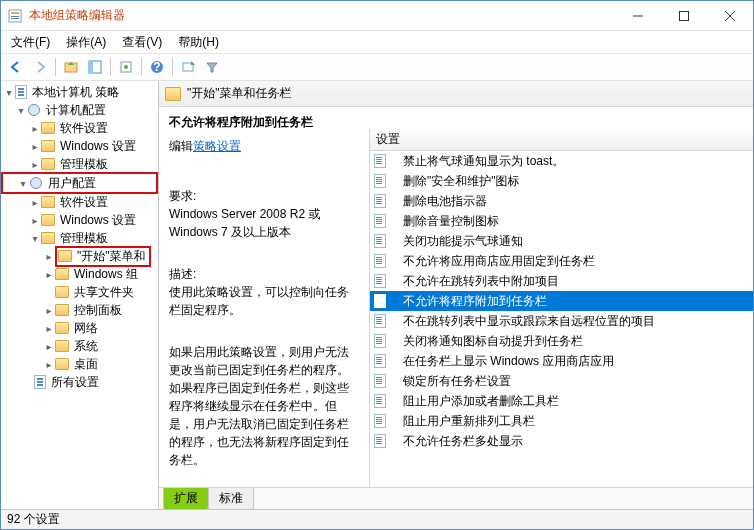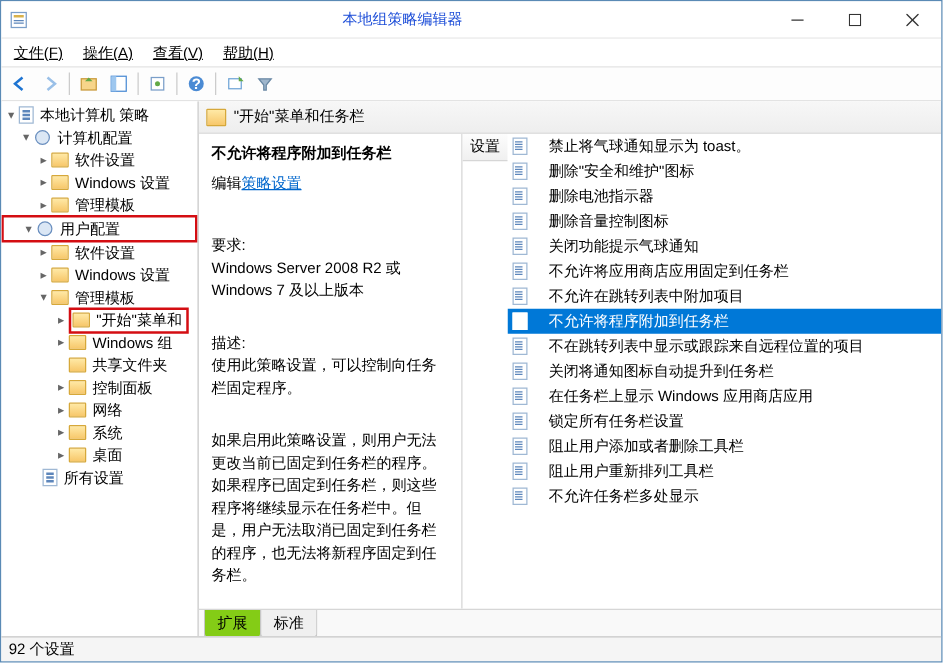--- a/index.html
+++ b/index.html
@@ -1,25 +1,25 @@
 <!DOCTYPE html>
 <html><head>
 <meta charset="utf-8">
 <style>
 * { box-sizing: border-box; margin: 0; padding: 0; font-family: "Microsoft YaHei", "Segoe UI", sans-serif; font-size: 12px; }
 body { width: 754px; height: 530px; background: #fff; display: flex; flex-direction: column; border: 1px solid #5a8ab5; overflow: hidden; }
 
 .titlebar { height: 30px; display: flex; align-items: center; padding: 0 0 0 6px; background: #fff; border-bottom: 1px solid #e5e5e5; }
 .titlebar .app-icon { width: 16px; height: 16px; margin-right: 6px; }
-.titlebar .title { flex: 1; color: #1d4ed8; text-align: center; }
+.titlebar .title { flex: 1; color: #c2410c; }
 .titlebar .win-btns { display: flex; }
 .titlebar .win-btn { width: 46px; height: 30px; display: flex; align-items: center; justify-content: center; color: #333; }
 
 .menubar { height: 22px; display: flex; align-items: center; padding: 0 2px; background: #fff; }
-.menubar .menu-item { padding: 2px 8px; cursor: default; text-decoration: underline; }
+.menubar .menu-item { padding: 2px 8px; cursor: default; }
 
 .toolbar { height: 28px; display: flex; align-items: center; padding: 0 4px; background: #fdfdfd; border-top: 1px solid #e3e3e3; border-bottom: 1px solid #e3e3e3; gap: 2px; }
 .toolbar .tbtn { width: 22px; height: 22px; display: flex; align-items: center; justify-content: center; }
 .toolbar .sep { width: 1px; height: 18px; background: #ccc; margin: 0 2px; }
 
 .workspace { flex: 1; display: flex; overflow: hidden; }
 
 .tree { width: 158px; border-right: 1px solid #c7c7c7; overflow: auto; padding: 2px 0; background: #fff; }
 .tree ul { list-style: none; }
 .tree li { white-space: nowrap; }
@@ -38,21 +38,21 @@
 
 .detail { flex: 1; display: flex; flex-direction: column; overflow: hidden; }
 .detail-header { height: 26px; background: linear-gradient(#f7f7f7,#eeeeee); border-bottom: 1px solid #d6d6d6; display:flex; align-items:center; padding: 0 6px; gap:6px; }
 .detail-header .folder-big { width:16px; height:14px; background:linear-gradient(#ffe9a6,#f7c76a); border:1px solid #d6a83a; border-radius:1px; }
 .detail-body { flex:1; display:flex; overflow:hidden; }
 .desc-pane { width: 210px; padding: 6px 10px 6px 10px; overflow:auto; line-height: 1.5; }
 .desc-pane h3 { font-size: 12px; font-weight: bold; margin-bottom: 6px; }
 .desc-pane .edit-link { color: #0066cc; text-decoration: underline; margin-bottom: 8px; display:inline-block; }
 .desc-pane p { margin-top: 24px; }
 
-.list-pane { flex:1; border-left: 1px solid #d6d6d6; display:flex; flex-direction:row; overflow:hidden; position:relative; }
+.list-pane { flex:1; border-left: 1px solid #d6d6d6; display:flex; flex-direction:column; overflow:hidden; position:relative;margin-top:22px; }
 .list-header { height: 22px; background: linear-gradient(#fdfdfd,#f0f0f0); border-bottom: 1px solid #d6d6d6; display:flex; align-items:center; padding: 0 6px; }
 .list-body { flex:1; overflow:auto; }
 .list-body .item { display:flex; align-items:center; height:20px; padding: 0 4px; gap:15px; }
 .list-body .item.selected { background:#0078d7; color:#fff; }
 .list-body .item .policy-icon { width:14px; height:14px; display:inline-block; position:relative; flex-shrink:0; }
 .list-body .item .policy-icon::before { content:""; position:absolute; width:10px; height:12px; background:#fff; border:1px solid #9fb8d4; left:0; top:0; }
 .list-body .item .policy-icon::after { content:""; position:absolute; width:6px; height:1px; background:#5d86bb; top:3px; left:2px; box-shadow:0 2px 0 #5d86bb, 0 4px 0 #5d86bb, 0 6px 0 #5d86bb; }
 .list-body .item.selected .policy-icon::before { border-color:#fff; }
 .list-body .item.selected .policy-icon::after { background:#fff; box-shadow:0 2px 0 #fff,0 4px 0 #fff,0 6px 0 #fff; }
 

